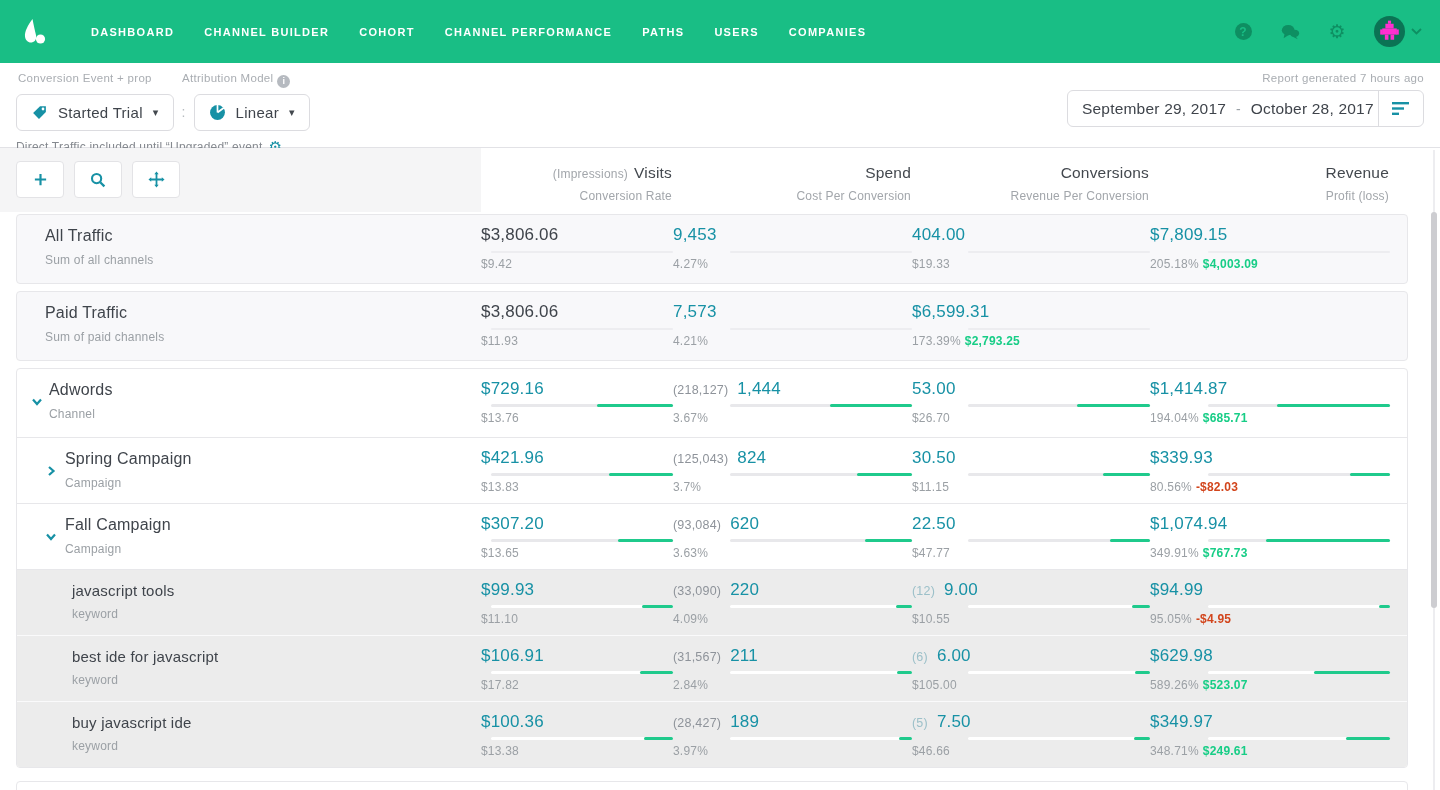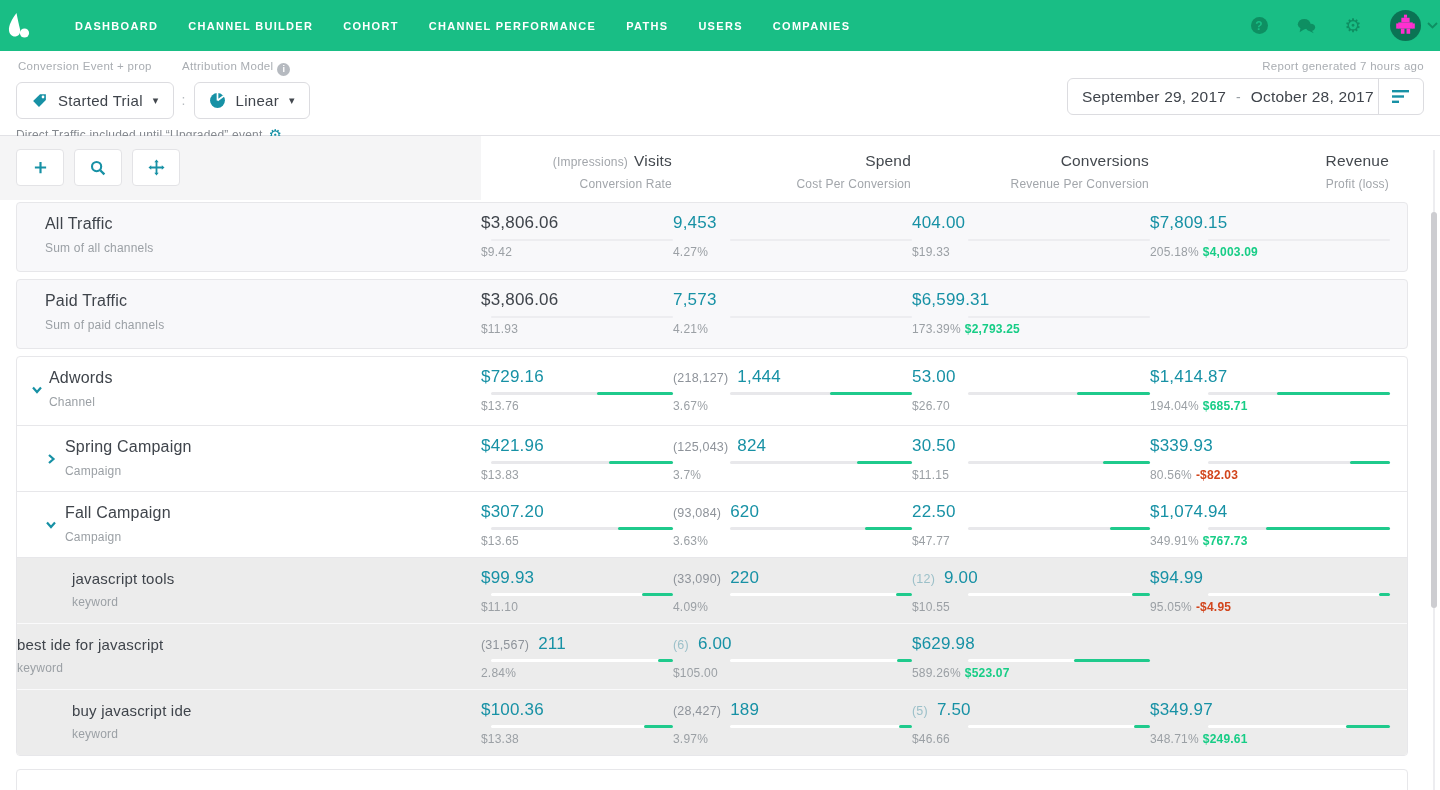--- a/index.html
+++ b/index.html
@@ -1,19 +1,19 @@
 <!DOCTYPE html>
 <html><head>
 <meta charset="utf-8">
 <style>
   * { margin:0; padding:0; box-sizing:border-box; }
   html,body { width:1440px; height:790px; overflow:hidden; background:#fff;
     font-family:"Liberation Sans", sans-serif; -webkit-font-smoothing:antialiased; }
   
-  .nav { height:51px; background:#19be85; display:flex; align-items:center; padding:0 2px; }
+  .nav { height:63px; background:#19be85; display:flex; align-items:center; padding:0 18px; }
   .logo { width:34px; height:34px; margin-right:24px; flex:0 0 auto; }
   .nav-menu { display:flex; align-items:center; }
   .nav-item { color:#fff; font-size:11px; font-weight:bold; letter-spacing:1.3px;
     padding:0 15px; cursor:pointer; white-space:nowrap; }
   .nav-right { margin-left:auto; display:flex; align-items:center; gap:27px; }
   .nav-icon { width:20px; height:20px; display:flex; align-items:center; justify-content:center; cursor:pointer; }
   .help-circle { width:17px; height:17px; border-radius:50%; background:#0e8f62; color:#19be85;
     font-size:12px; font-weight:bold; display:flex; align-items:center; justify-content:center; }
   .gear-glyph { color:#0e8f62; font-size:19px; line-height:1; }
   .avatar-wrap { display:flex; align-items:center; gap:6px; cursor:pointer; }
@@ -421,23 +421,30 @@
         </div>
         <div class="cell metric c3">
           <div class="val-line"><span class="val">$94.99</span></div>
           <div class="bar">
             <i style="width: 6%;"></i>
           </div>
           <div class="sub"><span>95.05%</span><span class="profit red">-$4.95</span></div>
         </div>
       </div>
       <div class="row grid keyword h66">
-        <div class="cell name-cell" style="">
+        <div class="cell name-cell" style="padding-left: 55px;">
           <div class="row-name">best ide for javascript</div>
           <div class="row-type">keyword</div>
+        </div>
+        <div class="cell metric c0">
+          <div class="val-line"><span class="val">$106.91</span></div>
+          <div class="bar">
+            <i style="width: 18%;"></i>
+          </div>
+          <div class="sub">$17.82</div>
         </div>
         <div class="cell metric c1">
           <div class="val-line"><span class="pre">(31,567)</span><span class="val">211</span></div>
           <div class="bar">
             <i style="width: 8%;"></i>
           </div>
           <div class="sub">2.84%</div>
         </div>
         <div class="cell metric c2">
           <div class="val-line"><span class="pre">(6)</span><span class="val">6.00</span></div>

